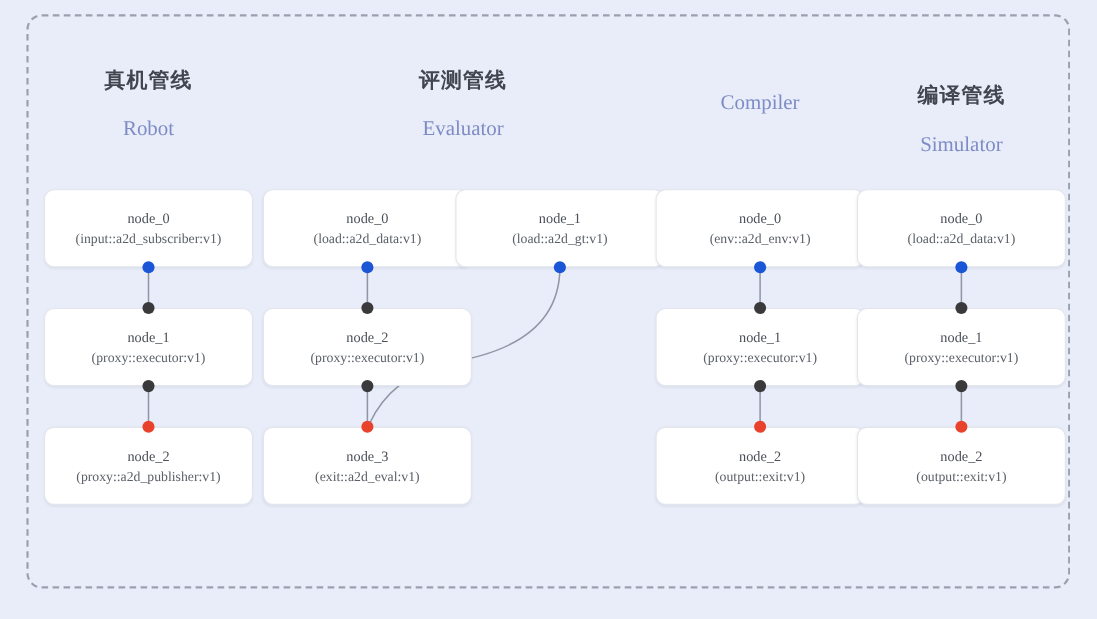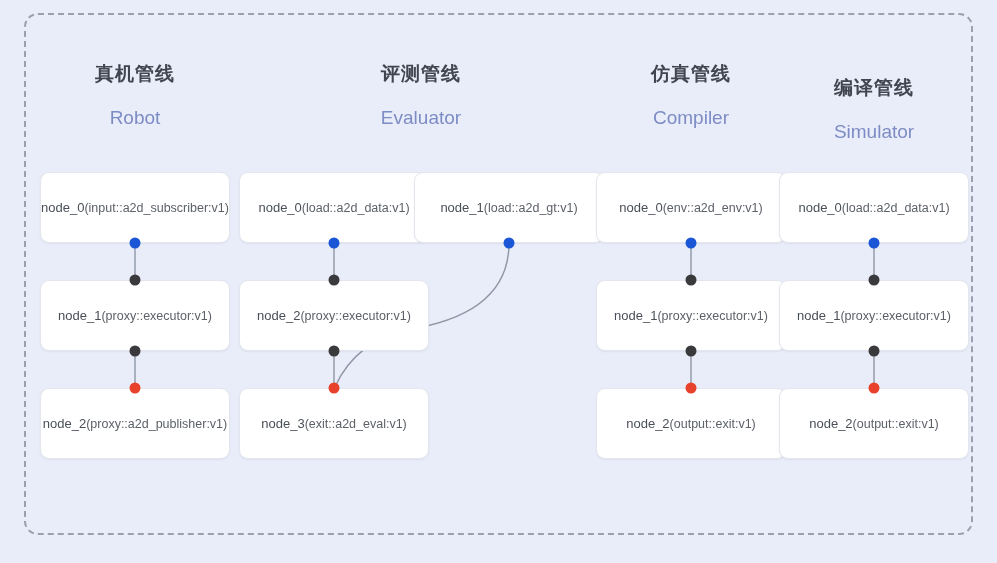--- a/index.html
+++ b/index.html
@@ -11,20 +11,21 @@
     height: 563px;
     background: #eaeefa;
     font-family: "Liberation Sans", "DejaVu Sans", sans-serif;
     overflow: hidden;
   }
   #canvas {
     position: relative;
     width: 997px;
     height: 563px;
     background: #e9edf9;
+    font-family: Liberation Serif, serif;
   }
   
   #frame {
     position: absolute;
     left: 24px;
     top: 13px;
     width: 949px;
     height: 522px;
     box-sizing: border-box;
     border: 2px dashed #9aa0ae;
@@ -65,21 +66,21 @@
   .node {
     position: absolute;
     width: 190px;
     height: 71px;
     box-sizing: border-box;
     background: #ffffff;
     border: 1px solid #e3e6ec;
     border-radius: 9px;
     box-shadow: 0 1px 2px rgba(60, 70, 100, 0.07);
     display: flex;
-    flex-direction: row;
+    flex-direction: column;
     align-items: center;
     justify-content: center;
     z-index: 3;
   }
   .node-title {
     font-size: 13px;
     color: #4a4f57;
     line-height: 18px;
     white-space: nowrap;
   }
@@ -130,21 +131,20 @@
 
   <div class="col-header" style="left:25px; top:62px;">
     <div class="col-title-cn">真机管线</div>
     <div class="col-title-en">Robot</div>
   </div>
   <div class="col-header" style="left:311px; top:62px;">
     <div class="col-title-cn">评测管线</div>
     <div class="col-title-en">Evaluator</div>
   </div>
   <div class="col-header" style="left:581px; top:62px;">
-    <div class="col-title-cn">仿真管线</div>
     <div class="col-title-en">Compiler</div>
   </div>
   <div class="col-header" style="left:764px; top:76px;">
     <div class="col-title-cn">编译管线</div>
     <div class="col-title-en">Simulator</div>
   </div>
 
   <div class="node" style="left:40px; top:172px;">
     <div class="node-title">node_0</div>
     <div class="node-sub">(input::a2d_subscriber:v1)</div>

